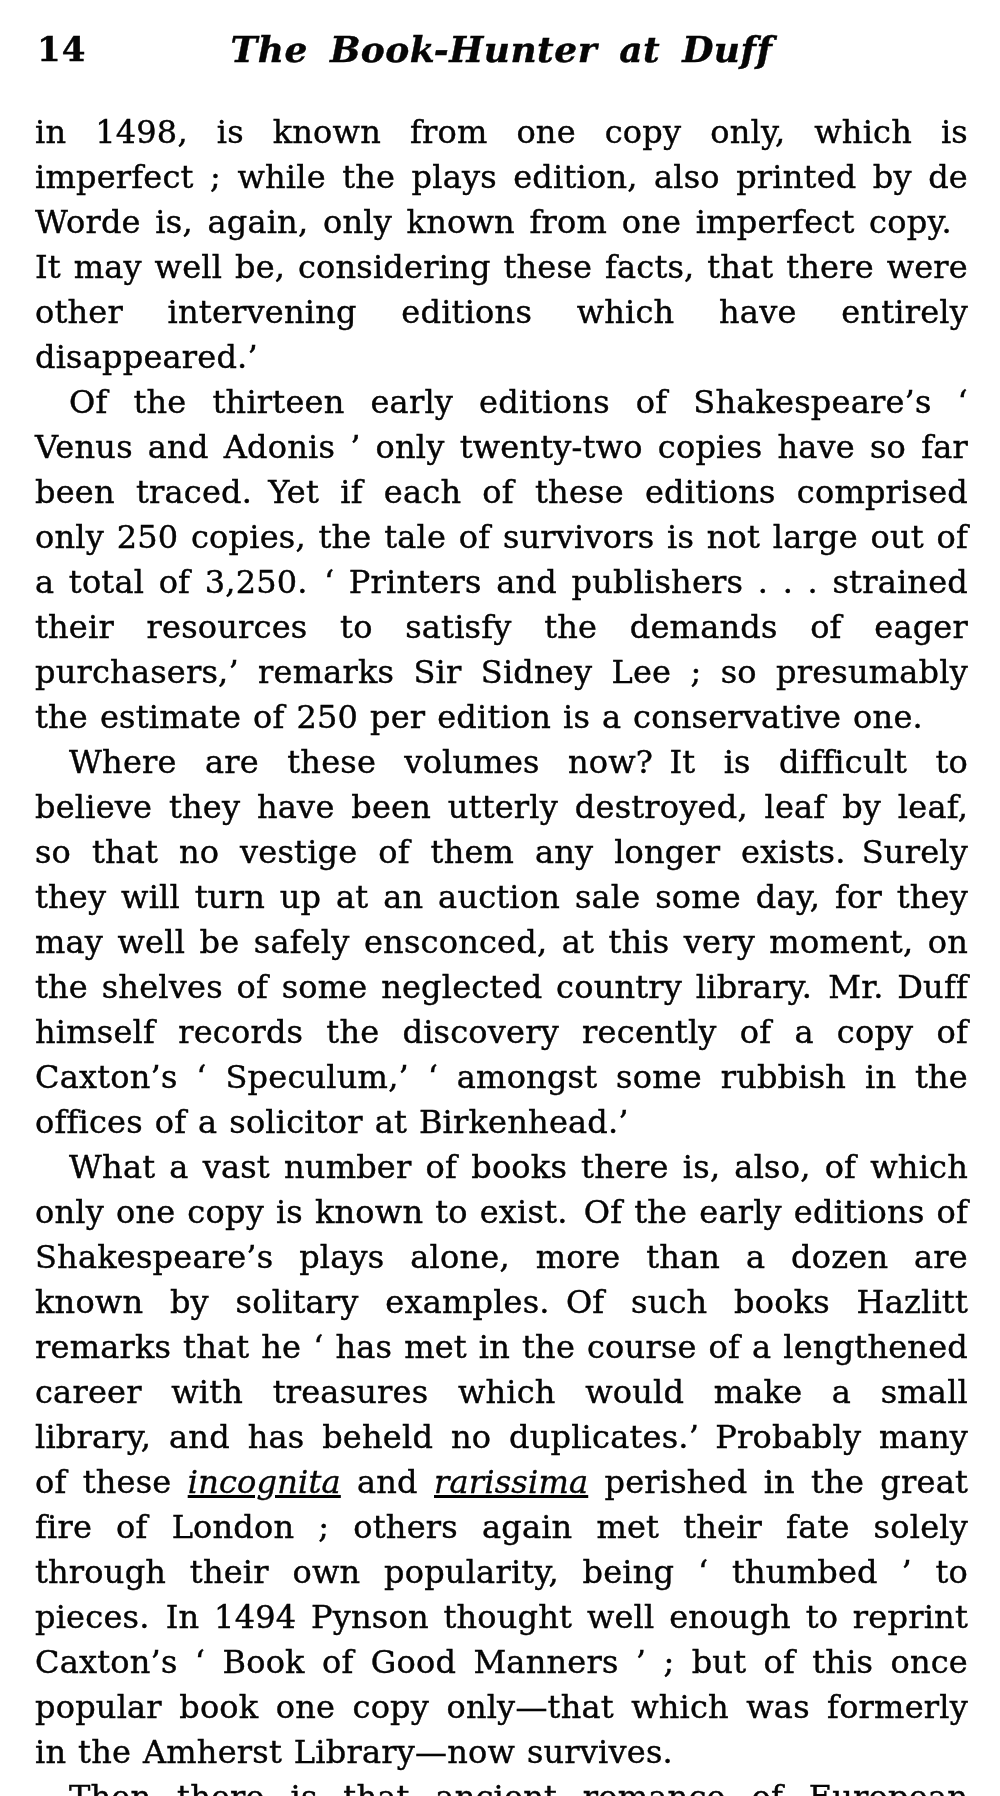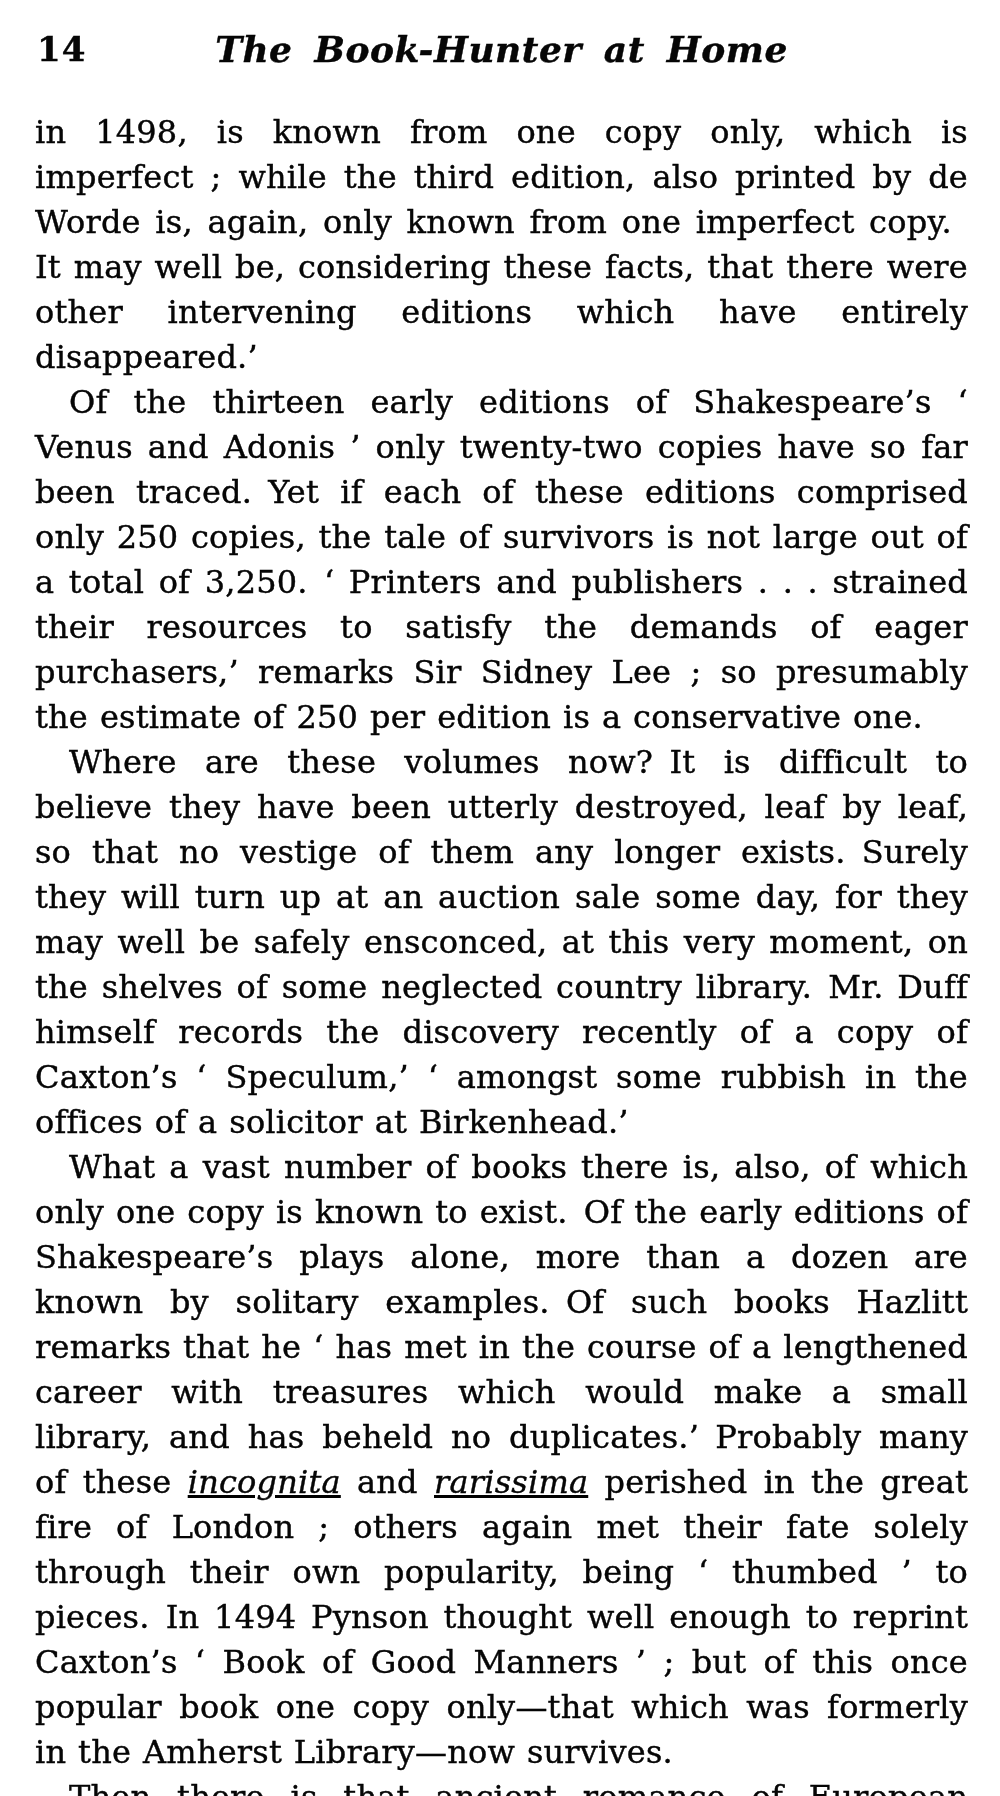--- a/index.html
+++ b/index.html
@@ -66,26 +66,26 @@
     text-decoration: underline;
   }
 </style>
 </head>
 <body>
 
 <div class="page">
 
   <div class="header">
     <span class="pagenum">14</span>
-    <span class="running-title">The Book-Hunter at Home</span>
+    <span class="running-title">The Book-Hunter at Duff</span>
   </div>
 
   <div class="bodytext">
 
-    <p class="noindent"><span>in 1498, is known from one copy only, which is imperfect ; while the third edition, also printed by de Worde is, again, only known from one imperfect copy. It may well be, considering these facts, that there were other intervening editions which have entirely disappeared.’</span></p>
+    <p class="noindent"><span>in 1498, is known from one copy only, which is imperfect ; while the plays edition, also printed by de Worde is, again, only known from one imperfect copy. It may well be, considering these facts, that there were other intervening editions which have entirely disappeared.’</span></p>
 
     <p><span>Of the thirteen early editions of Shakespeare’s ‘ Venus and Adonis ’ only twenty-two copies have so far been traced. Yet if each of these editions comprised only 250 copies, the tale of survivors is not large out of a total of 3,250. ‘ Printers and publishers . . . strained their resources to satisfy the demands of eager purchasers,’ remarks Sir Sidney Lee ; so presumably the estimate of 250 per edition is a conservative one.</span></p>
 
     <p><span>Where are these volumes now? It is difficult to believe they have been utterly destroyed, leaf by leaf, so that no vestige of them any longer exists. Surely they will turn up at an auction sale some day, for they may well be safely ensconced, at this very moment, on the shelves of some neglected country library. Mr. Duff himself records the discovery recently of a copy of Caxton’s ‘ Speculum,’ ‘ amongst some rubbish in the offices of a solicitor at Birkenhead.’</span></p>
 
     <p><span>What a vast number of books there is, also, of which only one copy is known to exist. Of the early editions of Shakespeare’s plays alone, more than a dozen are known by solitary examples. Of such books Hazlitt remarks that he ‘ has met in the course of a lengthened career with treasures which would make a small library, and has beheld no duplicates.’ Probably many of these </span><i>incognita</i><span> and </span><i>rarissima</i><span> perished in the great fire of London ; others again met their fate solely through their own popularity, being ‘ thumbed ’ to pieces. In 1494 Pynson thought well enough to reprint Caxton’s ‘ Book of Good Manners ’ ; but of this once popular book one copy only—that which was formerly in the Amherst Library—now survives.</span></p>
 
     <p class="fill-last"><span>Then there is that ancient romance of European popularity ‘ The four Sons of Aymon.’ One of the great cycle of</span></p>
 
   </div>

